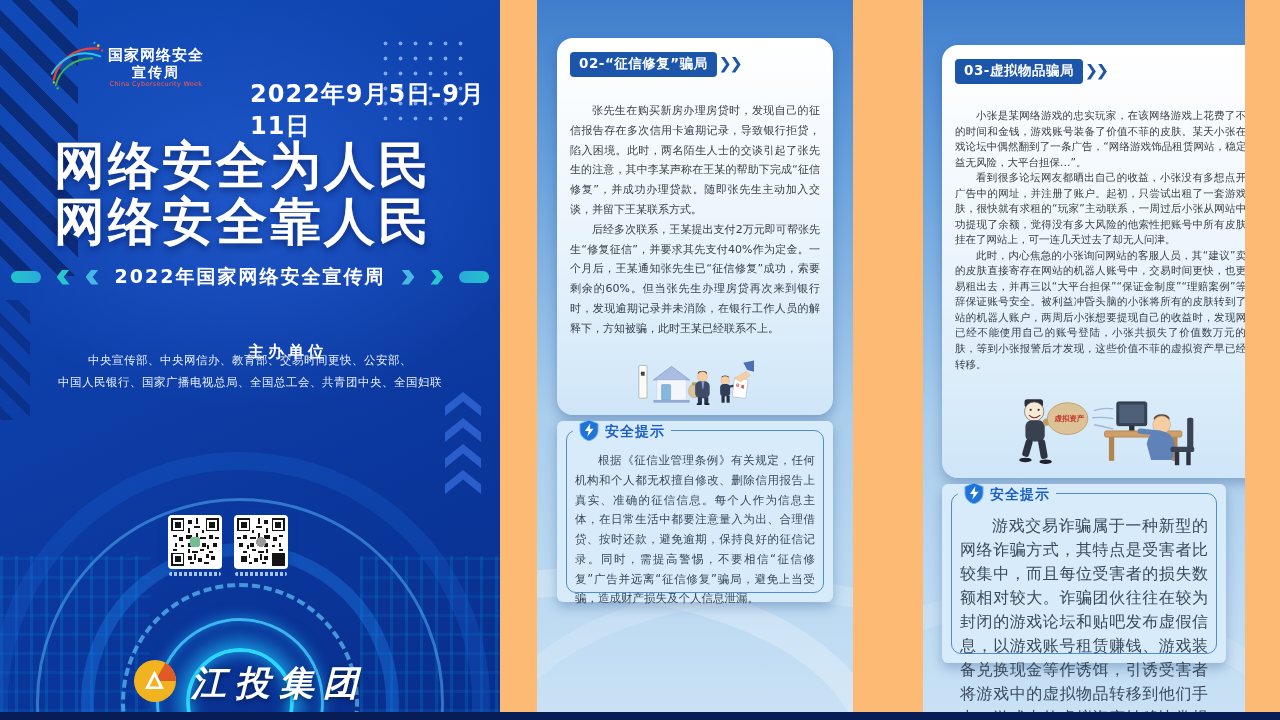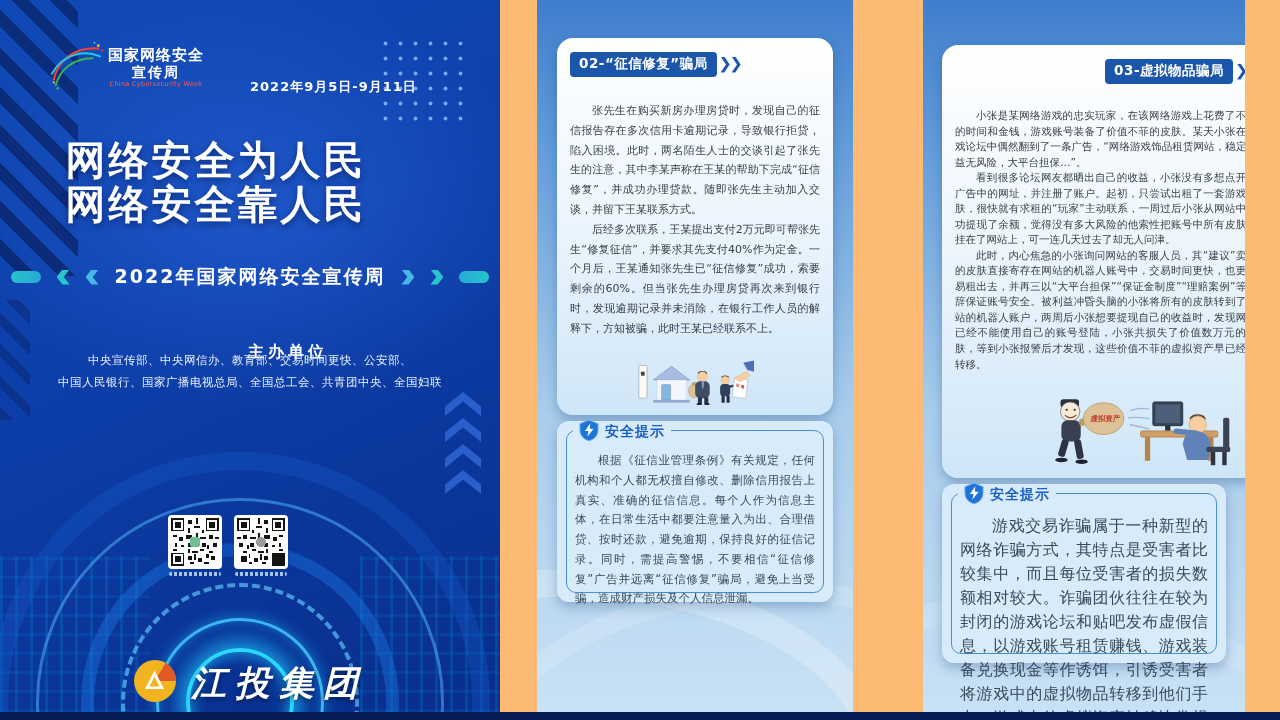--- a/index.html
+++ b/index.html
@@ -17,23 +17,23 @@
   .stripes2{position:absolute;left:-30px;top:300px;width:60px;height:120px;opacity:.5;
     background:repeating-linear-gradient(45deg, rgba(4,18,70,.6) 0 9px, transparent 9px 22px);}
   .dot-grid{position:absolute;right:28px;top:36px;width:94px;height:88px;opacity:.85;
     background-image:radial-gradient(rgba(150,190,255,.95) 1.6px, transparent 2.3px);
     background-size:15px 15px;}
   .logo-row{position:absolute;left:48px;top:36px;display:flex;align-items:center;}
   .logo-text{margin-left:2px;text-align:center;color:#fff;line-height:1.15;}
   .logo-cn1{font-size:15px;font-weight:bold;letter-spacing:1px;}
   .logo-cn2{font-size:14px;font-weight:bold;letter-spacing:2px;}
   .logo-en{font-size:6.5px;color:#ff5a4d;margin-top:1px;letter-spacing:.3px;}
-  .date-range{position:absolute;left:250px;top:78px;color:#fff;font-size:13px;font-weight:bold;letter-spacing:1px;}
-  .main-title{position:absolute;left:0;top:138px;width:432px;text-align:center;color:#ffffff;
-    font-size:40px;font-weight:900;line-height:1.1;letter-spacing:3px;
+  .date-range{position:absolute;left:250px;top:78px;color:#fff;font-size:24px;font-weight:bold;letter-spacing:1px;}
+  .main-title{position:absolute;left:0;top:138px;width:432px;text-align:right;color:#ffffff;
+    font-size:51px;font-weight:900;line-height:1.1;letter-spacing:3px;
     text-shadow:0 3px 7px rgba(0,15,70,.55);}
   .banner-row{position:absolute;left:0;top:264px;width:500px;display:flex;justify-content:center;align-items:center;gap:16px;}
   .banner-text{color:#fff;font-size:19px;font-weight:bold;letter-spacing:2px;}
   .swoosh{width:30px;height:12px;border-radius:7px;background:linear-gradient(90deg,#24c3cc,#2aa9d8);}
   .swoosh.r{background:linear-gradient(270deg,#24c3cc,#2aa9d8);}
   .chev-l{width:13px;height:15px;background:#48b7e6;clip-path:polygon(100% 0,45% 0,0 50%,45% 100%,100% 100%,55% 50%);}
   .chev-l.teal{background:#29c6cf;}
   .chev-rr{width:13px;height:15px;background:#48b7e6;clip-path:polygon(0 0,55% 0,100% 50%,55% 100%,0 100%,45% 50%);}
   .chev-rr.teal{background:#29c6cf;}
   .org-heading{position:absolute;left:0;top:342px;width:576px;text-align:center;color:#fff;
@@ -76,35 +76,35 @@
   .strip3{left:923px;width:322px;}
   .wave{position:absolute;border-radius:50%;}
   .wave.w1{bottom:-160px;left:-190px;width:540px;height:300px;border:28px solid rgba(255,255,255,.24);transform:rotate(8deg);}
   .wave.w2{bottom:-200px;left:-60px;width:560px;height:330px;border:20px solid rgba(255,255,255,.16);transform:rotate(-4deg);}
   .wave.w3{bottom:-180px;left:-120px;width:520px;height:300px;border:24px solid rgba(255,255,255,.14);transform:rotate(6deg);}
 
   .story-card{position:absolute;border-radius:16px;overflow:hidden;display:flex;flex-direction:column;
     background:linear-gradient(180deg,#ffffff 0%,#eef6fd 45%,#cfe6f8 100%);
     box-shadow:0 5px 12px rgba(15,55,120,.3);padding:12px 13px 10px;gap:17px;}
   .strip2 .story-card{left:20px;top:38px;width:276px;height:377px;}
-  .strip3 .story-card{left:19px;top:45px;width:328px;height:433px;align-items:flex-end;}
+  .strip3 .story-card{left:19px;top:45px;width:328px;height:433px;}
   .badge-row{display:flex;align-items:center;margin:2px 0 7px;flex:0 0 auto;}
   .badge{background:#1c56aa;color:#fff;font-weight:bold;font-size:13.5px;
     padding:3px 9px 4px;border-radius:4px;letter-spacing:.5px;}
   .badge-arrow{display:flex;gap:2px;margin-left:4px;}
   .badge-arrow span{display:block;width:9px;height:16px;background:#1c56aa;
     clip-path:polygon(0 0,40% 0,100% 50%,40% 100%,0 100%,60% 50%);}
   .story-text{flex:0 0 auto;}
   .story-text p{margin:0;color:#39404a;text-align:justify;text-indent:2em;}
   .strip2 .story-text p{font-size:11px;line-height:1.8;}
   .strip3 .story-text p{font-size:10.5px;line-height:1.48;}
   .illus{flex:1 1 auto;min-height:0;display:flex;align-items:center;justify-content:center;margin-top:4px;}
   .illus svg{height:100%;max-height:110px;width:auto;max-width:100%;}
 
-  .tip-card{position:absolute;border-radius:12px;background:#d8ebfa;
+  .tip-card{position:absolute;border-radius:6px;background:#d8ebfa;
     box-shadow:0 5px 12px rgba(15,55,120,.28);}
   .strip2 .tip-card{left:20px;top:421px;width:276px;height:181px;}
   .strip3 .tip-card{left:19px;top:484px;width:284px;height:179px;}
   .tip-border{position:absolute;left:9px;right:9px;top:9px;bottom:9px;
     border:1.5px solid #4a8fd6;border-radius:10px;}
   .tip-head{position:absolute;top:0;left:16px;height:22px;display:flex;align-items:center;gap:6px;
     background:#d8ebfa;padding:0 6px;z-index:1;}
   .tip-title{color:#1a5fc4;font-size:14px;font-weight:bold;letter-spacing:1px;}
   .tip-text{position:absolute;left:18px;right:18px;top:30px;z-index:1;color:#3a4a5c;
     text-align:justify;text-indent:2em;}

